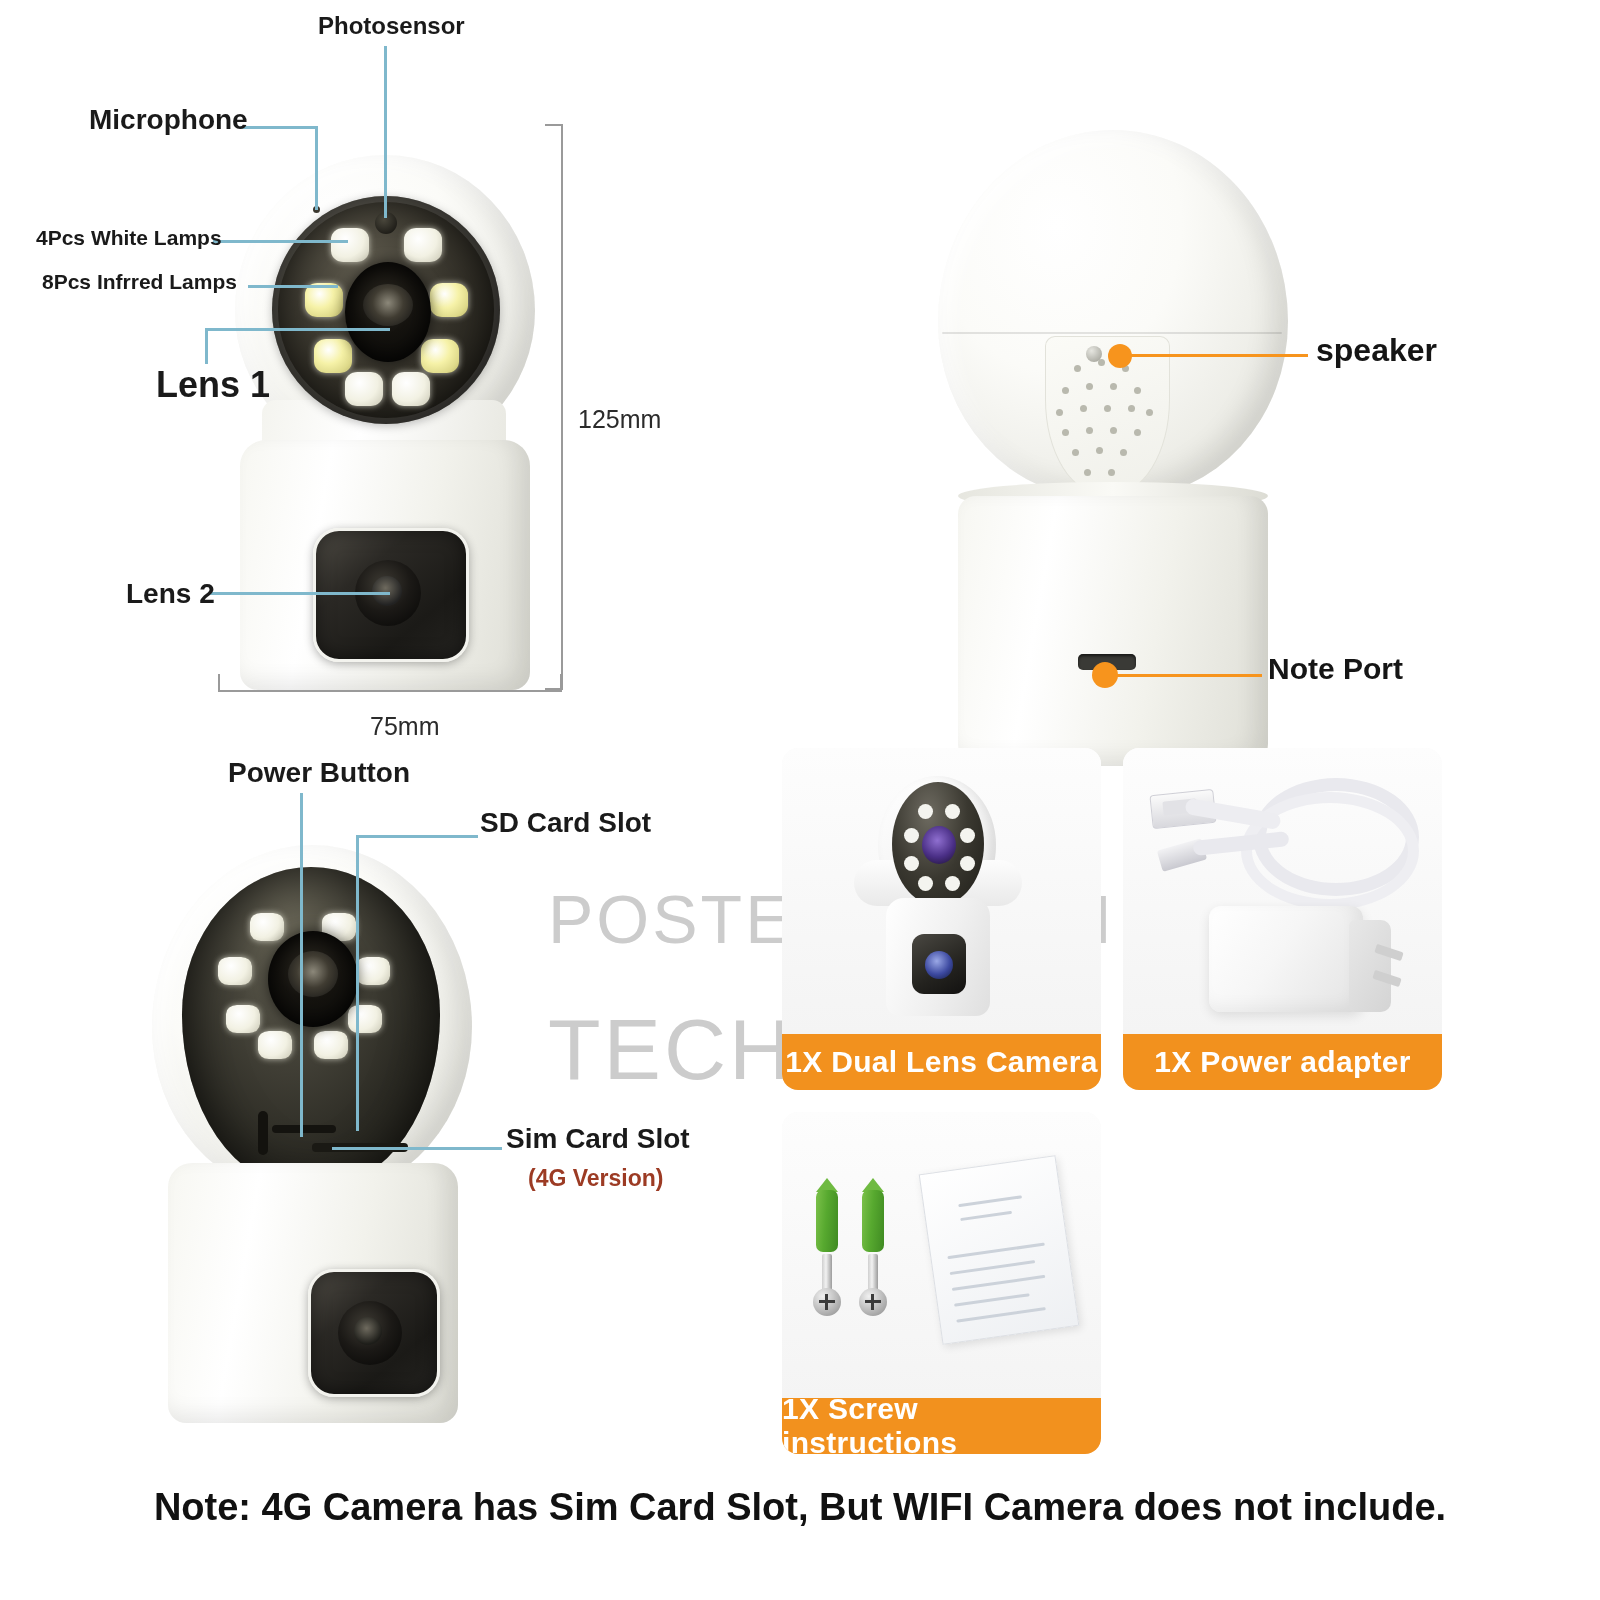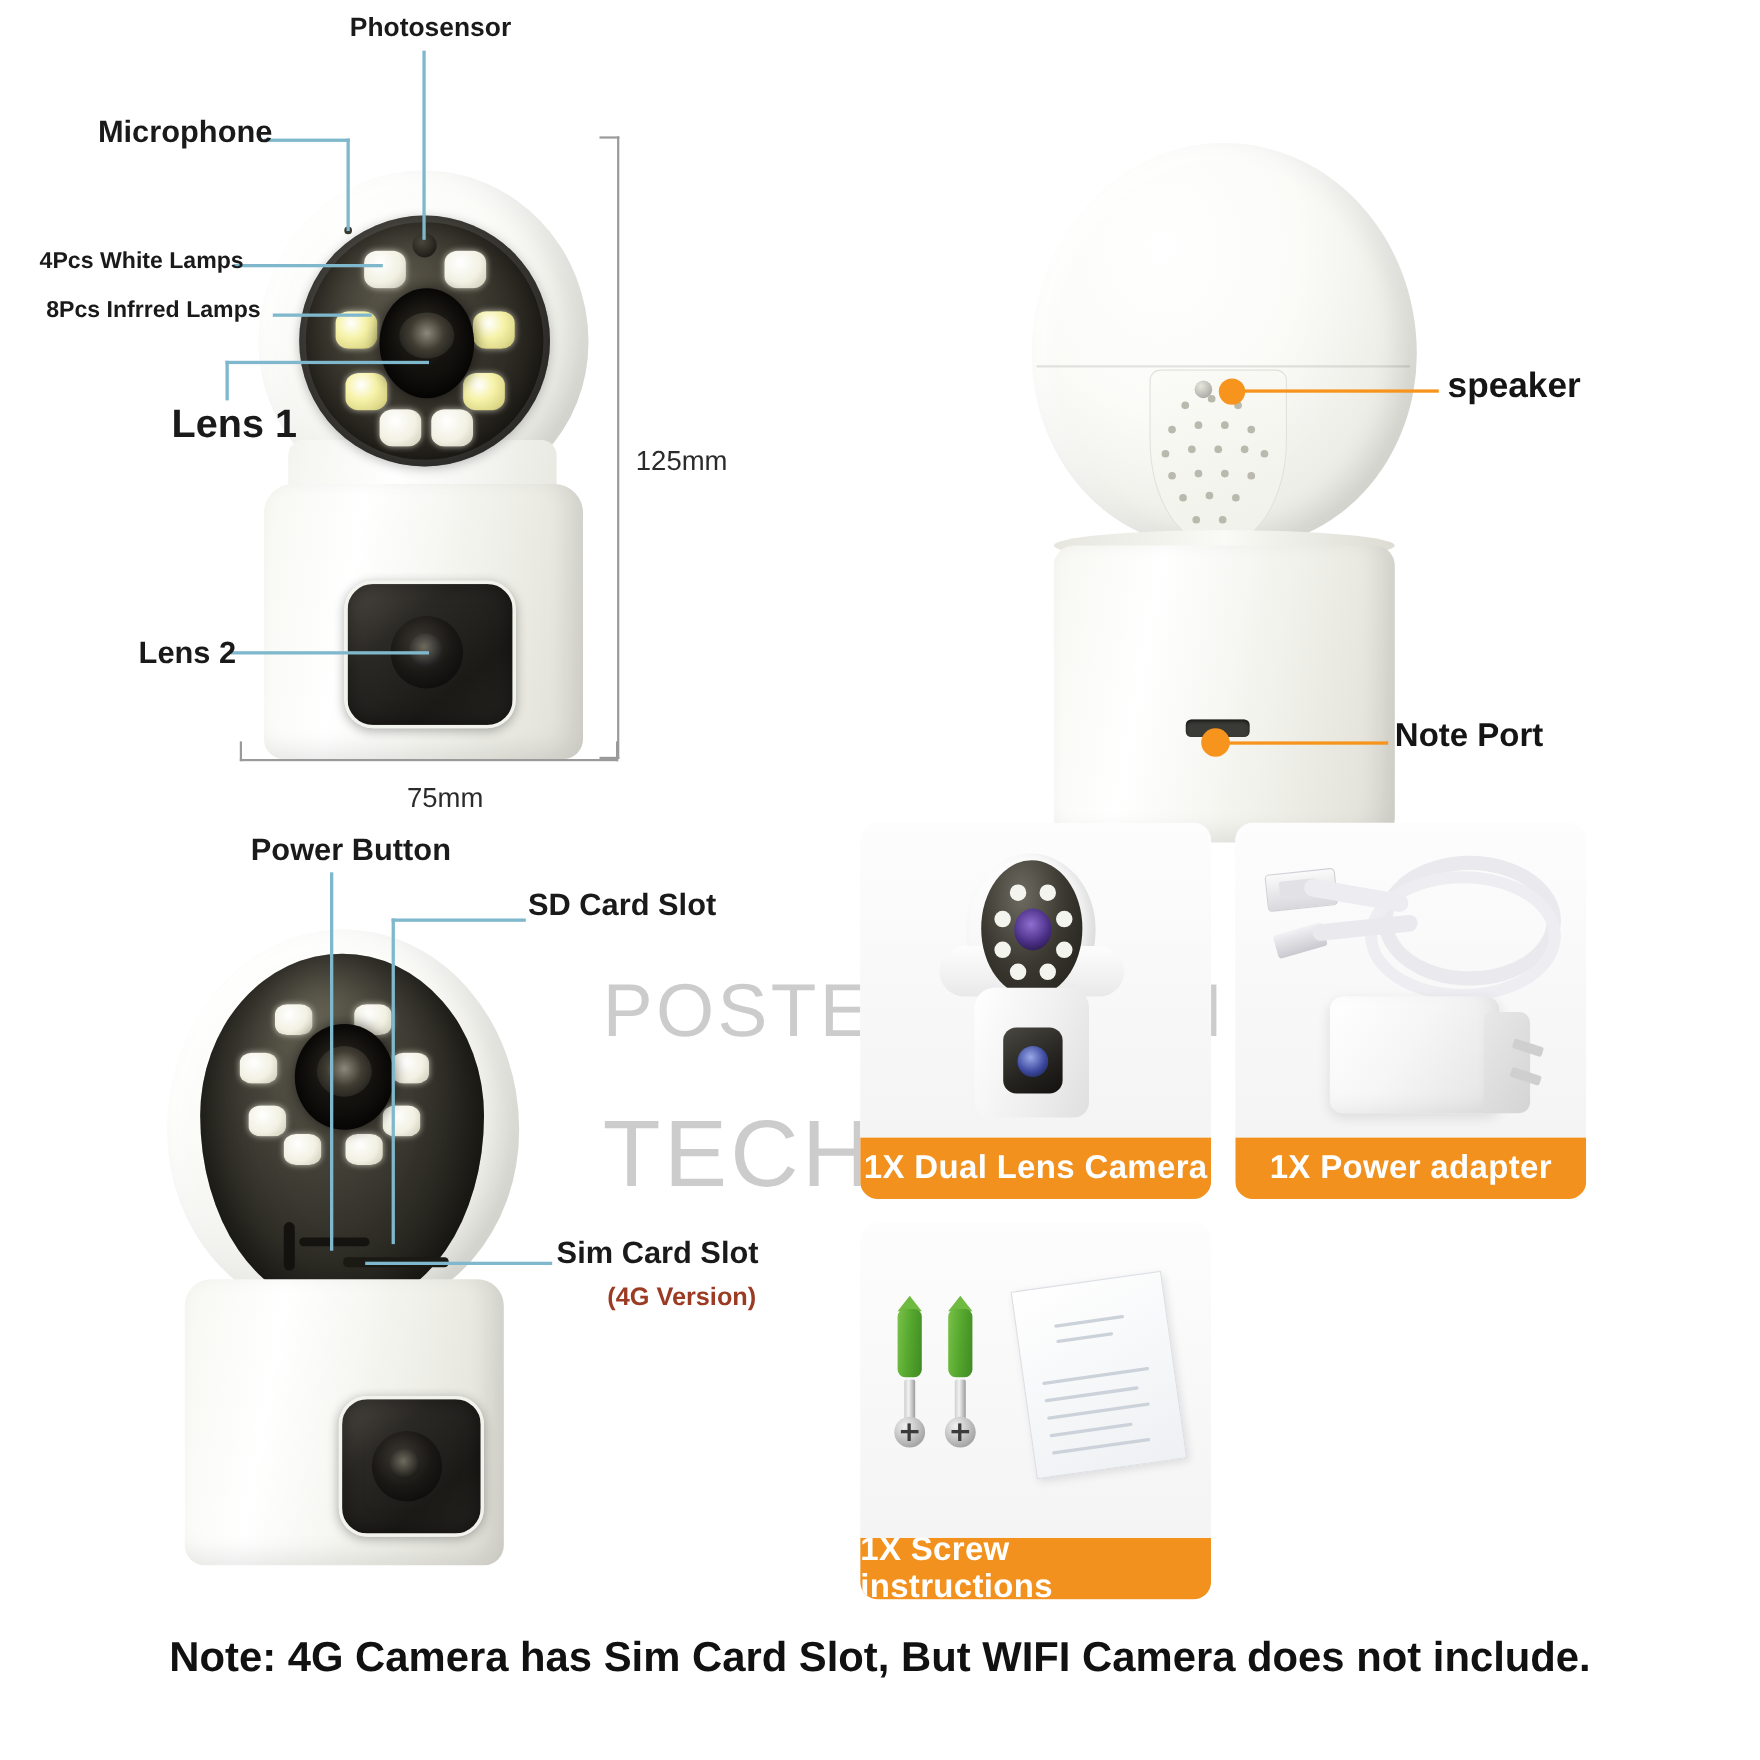--- a/index.html
+++ b/index.html
@@ -246,21 +246,21 @@
   <div class="abs" style="left:294px;top:572px;width:28px;height:28px;border-radius:50%;background:radial-gradient(circle at 45% 40%,#6e6a5e,#1d1d19 70%);"></div>
 
   <div class="callout v" style="left:240px;top:48px;height:344px;"></div>
   <div class="callout v" style="left:296px;top:90px;height:296px;"></div>
   <div class="callout h" style="left:296px;top:90px;width:122px;"></div>
   <div class="callout h" style="left:272px;top:402px;width:170px;"></div>
 
   <div class="lbl" style="left:168px;top:12px;font-size:28px;">Power Button</div>
   <div class="lbl" style="left:420px;top:62px;font-size:28px;">SD Card Slot</div>
   <div class="lbl" style="left:446px;top:378px;font-size:28px;">Sim Card Slot</div>
-  <div class="lbl sub-red" style="left:492px;top:420px;font-size:23px;text-align:center;">(4G Version)</div>
+  <div class="lbl sub-red" style="left:468px;top:420px;font-size:23px;text-align:center;">(4G Version)</div>
 </div>
 
 <div class="wm" style="left:548px;top:880px;font-size:68px;">POSTED ON JIJI</div>
 <div class="wm" style="left:548px;top:1000px;font-size:86px;">TECHPRO</div>
 
 <div class="cardgrid" style="left:782px;top:748px;width:660px;height:706px;">
 
   <div class="card">
     <div class="card-body">
 

